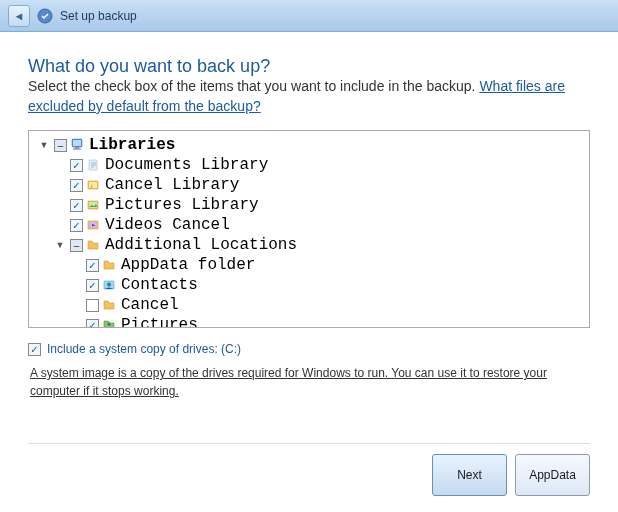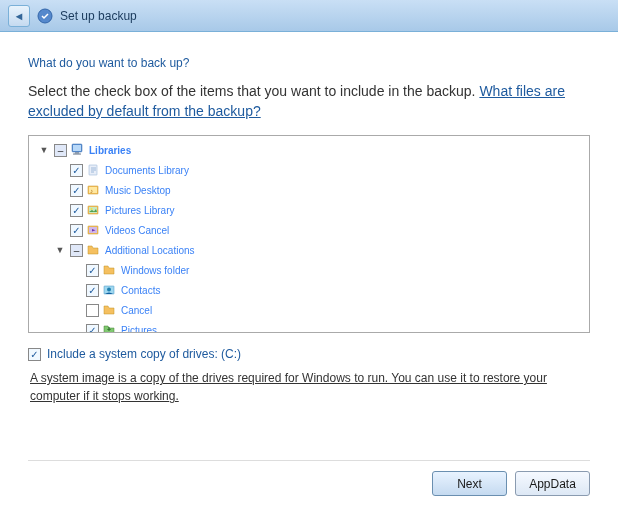--- a/index.html
+++ b/index.html
@@ -47,24 +47,23 @@
     }
     .content {
       background: white;
       margin: 0;
       padding: 24px 28px 16px 28px;
       height: calc(512px - 32px);
       display: flex;
       flex-direction: column;
     }
     .page-title {
-      font-size: 12px;
+      font-size: 18px;
       font-weight: 300;
       color: #1e5a9e;
-      margin-bottom: 12px;
     }
     .description {
       font-size: 14px;
       color: #333;
       margin-bottom: 4px;
       line-height: 1.4;
     }
     .description a {
       color: #1e5a9e;
       text-decoration: underline;
@@ -129,22 +128,23 @@
       width: 16px;
       height: 16px;
       margin-right: 3px;
       display: inline-flex;
       align-items: center;
       justify-content: center;
       flex-shrink: 0;
       font-size: 13px;
     }
     .item-label {
-      font-size: 10px;
-      color: #3b82f6;
+      font-size: 16px;
+      color: #000000;
+      font-family: Liberation Mono, monospace;
     }
     .item-label.bold { font-weight: 600; }
     
     .tree-container::-webkit-scrollbar { width: 16px; }
     .tree-container::-webkit-scrollbar-track { background: #f0f0f0; border-left: 1px solid #ddd; }
     .tree-container::-webkit-scrollbar-thumb { background: #c0c0c0; border: 1px solid #aaa; }
     .system-image-row {
       display: flex;
       align-items: center;
       margin-top: 14px;
@@ -183,21 +183,21 @@
       display: flex;
       justify-content: flex-end;
       align-items: center;
       gap: 8px;
       padding-top: 10px;
       border-top: 1px solid #ddd;
       margin-top: 8px;
     }
     .btn {
       min-width: 75px;
-      height: 25px;
+      height: 42px;
       padding: 0 8px;
       font-size: 12px;
       border: 1px solid #8a9bb0;
       border-radius: 3px;
       background: linear-gradient(to bottom, #f5f9ff, #dde8f5);
       color: #1a1a1a;
       cursor: pointer;
       display: flex;
       align-items: center;
       justify-content: center;
@@ -264,21 +264,21 @@
       <div class="tree-item indent-2">
         <span class="expand-icon"></span>
         <span class="checkbox-custom checked">✓</span>
         <span class="item-icon">
           <svg width="14" height="14" viewBox="0 0 14 14">
             <rect x="1" y="3" width="10" height="8" rx="0.5" fill="#f5c060" stroke="#c09020" stroke-width="0.5"></rect>
             <rect x="2" y="4" width="8" height="6" fill="#ffe8a0" rx="0.3"></rect>
             <text x="3" y="9.5" font-size="6" fill="#a06010">♪</text>
           </svg>
         </span>
-        <span class="item-label">Music Desktop</span>
+        <span class="item-label">Cancel Library</span>
       </div>
 
       <div class="tree-item indent-2">
         <span class="expand-icon"></span>
         <span class="checkbox-custom checked">✓</span>
         <span class="item-icon">
           <svg width="14" height="14" viewBox="0 0 14 14">
             <rect x="1" y="3" width="10" height="8" rx="0.5" fill="#f5c060" stroke="#c09020" stroke-width="0.5"></rect>
             <rect x="2" y="4" width="8" height="6" fill="#c8e8c0" rx="0.3"></rect>
             <circle cx="4.5" cy="6" r="1" fill="#f0e040"></circle>
@@ -313,21 +313,21 @@
       </div>
 
       <div class="tree-item indent-3">
         <span class="expand-icon"></span>
         <span class="checkbox-custom checked">✓</span>
         <span class="item-icon">
           <svg width="14" height="14" viewBox="0 0 14 14">
             <path d="M1 5 L1 11 L11 11 L11 5 L6 5 L5 3 L1 3 Z" fill="#f5c060" stroke="#c09020" stroke-width="0.5"></path>
           </svg>
         </span>
-        <span class="item-label">Windows folder</span>
+        <span class="item-label">AppData folder</span>
       </div>
 
       <div class="tree-item indent-3">
         <span class="expand-icon"></span>
         <span class="checkbox-custom checked">✓</span>
         <span class="item-icon">
           <svg width="14" height="14" viewBox="0 0 14 14">
             <rect x="1" y="3" width="10" height="8" rx="0.5" fill="#a0d8f0" stroke="#4090c0" stroke-width="0.5"></rect>
             <circle cx="6" cy="6.5" r="2" fill="#2080b0"></circle>
             <path d="M2 11 Q6 8 10 11" fill="#1060a0"></path>

